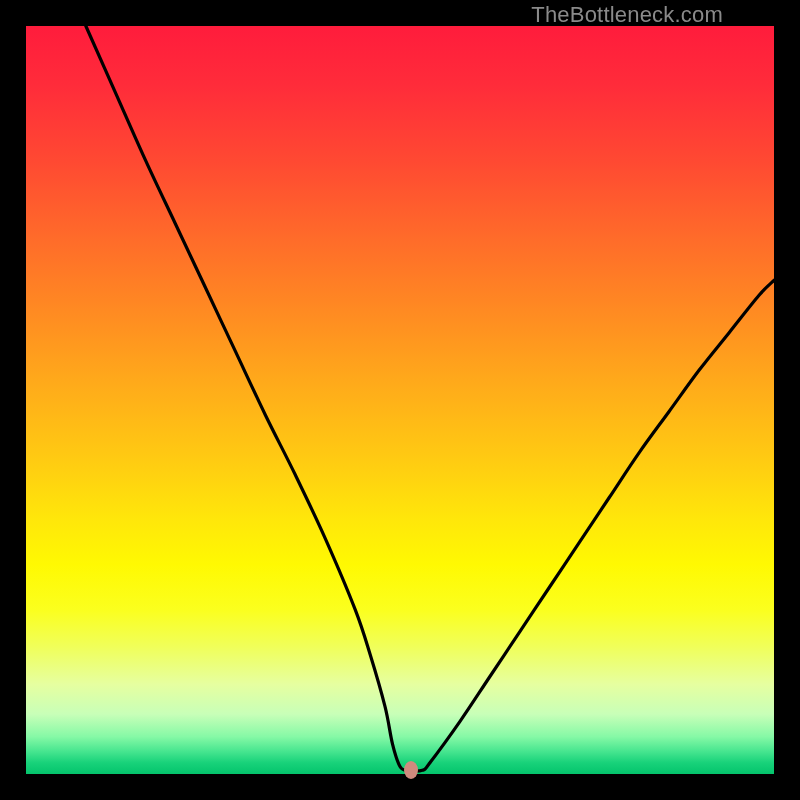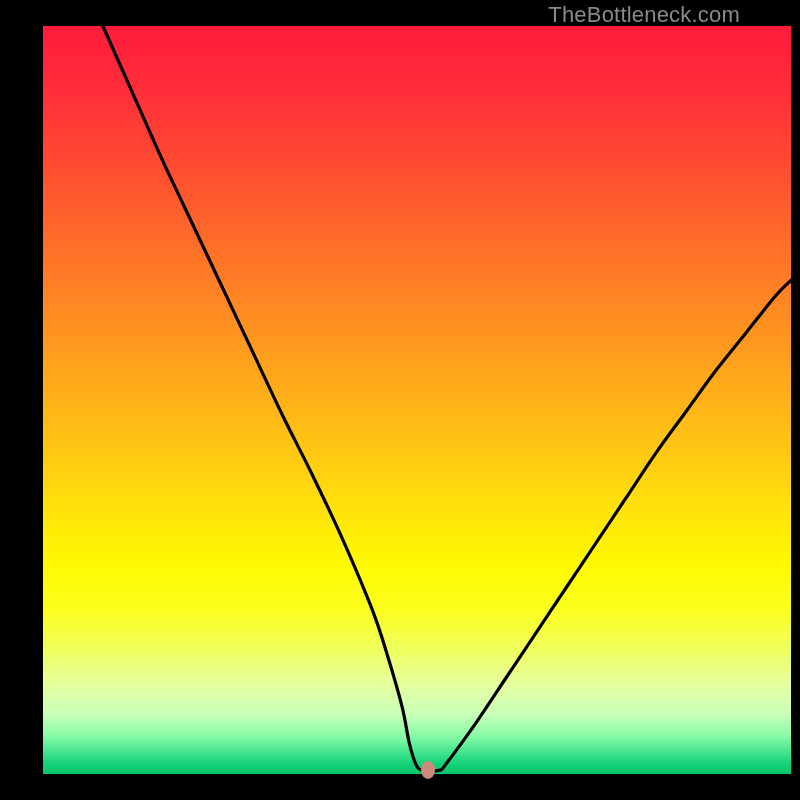--- a/index.html
+++ b/index.html
@@ -6,21 +6,21 @@
     margin: 0;
     padding: 0;
     width: 800px;
     height: 800px;
     background: #000;
     overflow: hidden;
     font-family: Arial, Helvetica, sans-serif;
   }
   .frame {
     position: absolute;
-    left: 17px;
+    left: 0;
     top: 0;
     width: 729px;
     height: 800px;
     background: #000;
   }
   .plot-area {
     position: absolute;
     left: 26px;
     top: 26px;
     width: 748px;

